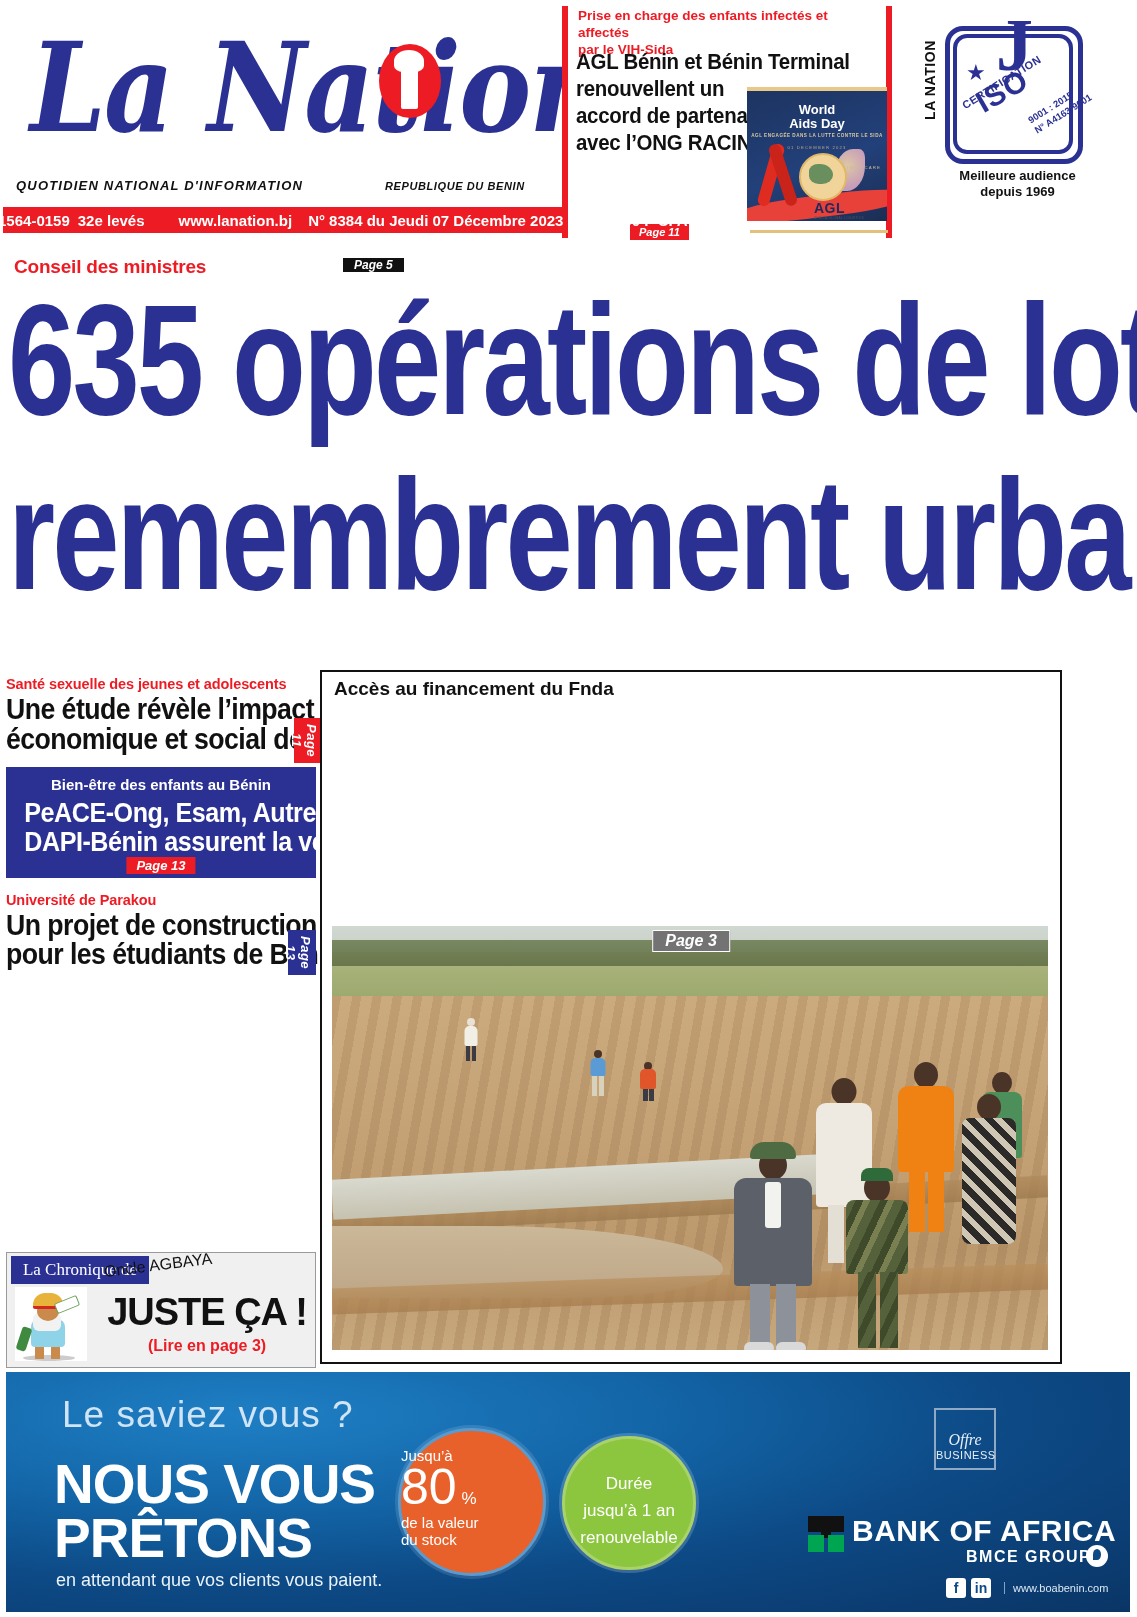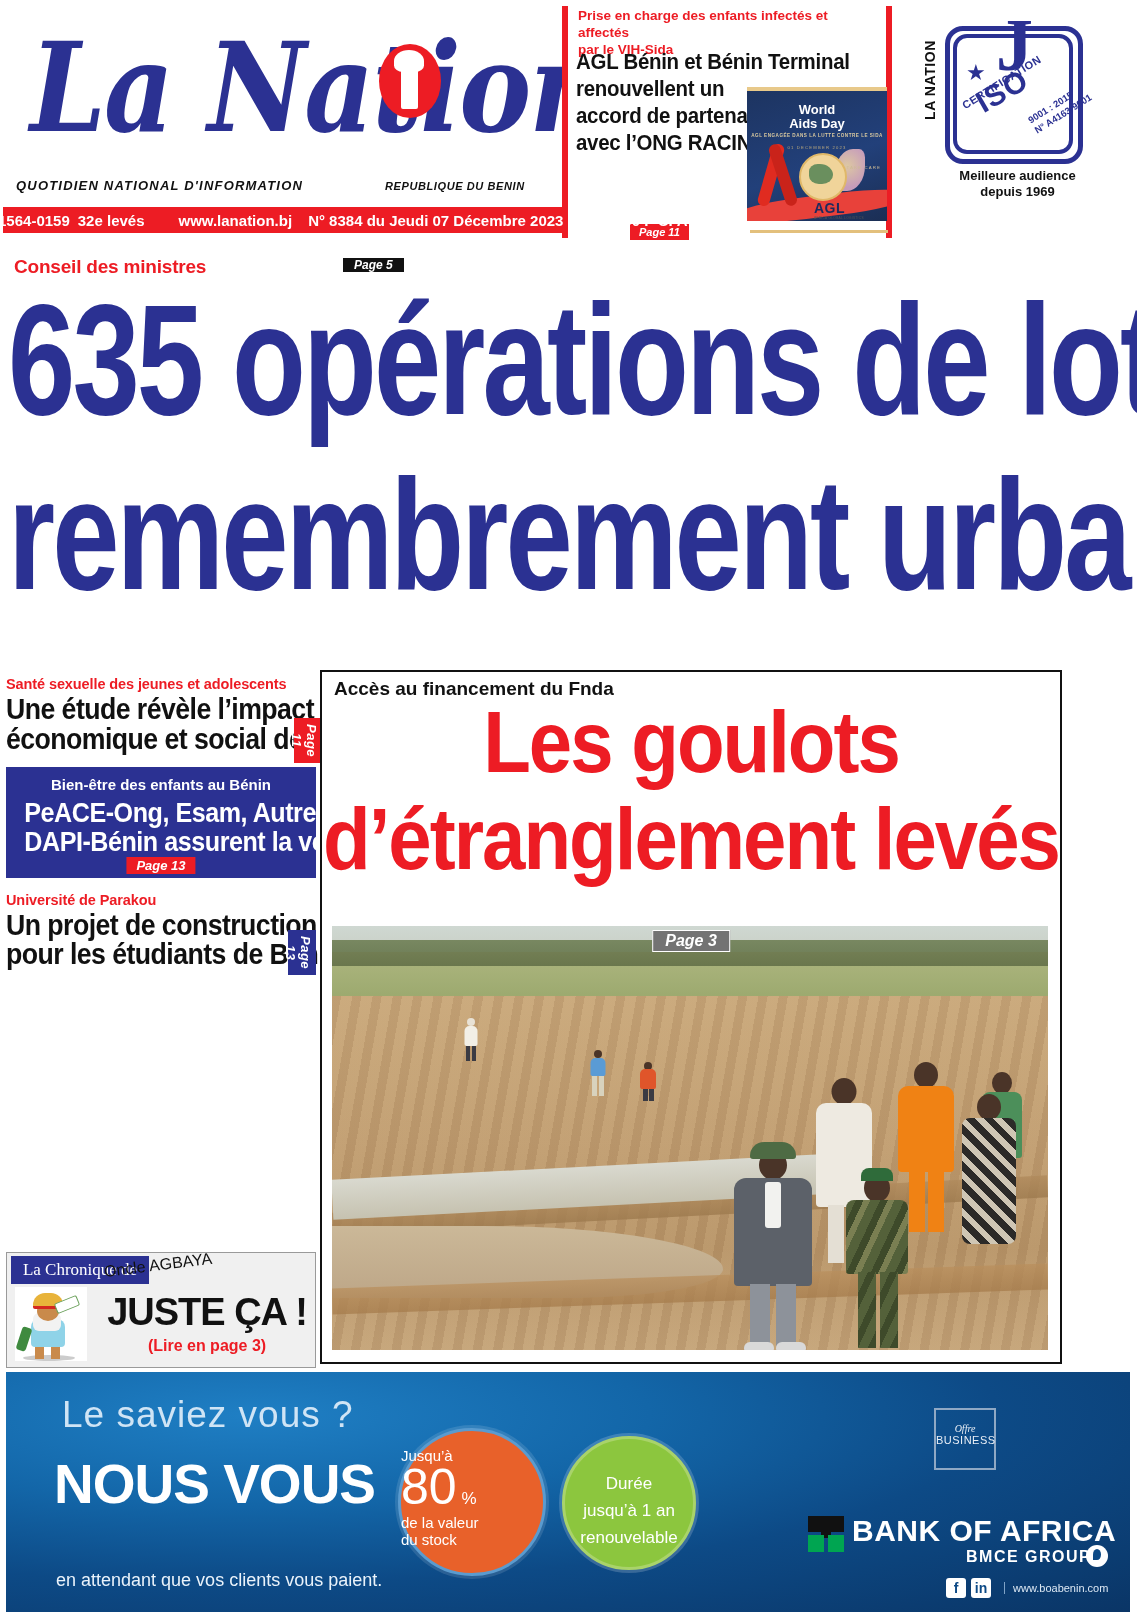--- a/index.html
+++ b/index.html
@@ -351,21 +351,21 @@
     border-radius:50%;background:#8cc63e;
     border:3px solid #a9d36a;
     box-shadow:0 0 0 3px rgba(255,255,255,.18);
     color:#fff;text-align:center;font-size:17px;line-height:1.35;
   }
   .circle-g div{margin-top:4px;}
   .ba-offre{
     position:absolute;left:928px;top:36px;width:58px;height:58px;
     border:2px solid #8fa8c4;text-align:center;color:#e8eef6;
   }
-  .ba-offre .o1{font-size:10px;font-style:italic;margin-top:13px;font-family:"Liberation Serif",serif;}
+  .ba-offre .o1{font-size:16px;font-style:italic;margin-top:21px;font-family:"Liberation Serif",serif;}
   .ba-offre .o2{font-size:11px;letter-spacing:.5px;}
   .boa-logo{position:absolute;left:802px;top:140px;width:310px;height:60px;}
   .boa-mark{position:absolute;left:0;top:4px;width:36px;height:36px;}
   .boa-mark .m1{position:absolute;left:0;top:0;width:36px;height:16px;background:#111;}
   .boa-mark .m2{position:absolute;left:13px;top:0;width:10px;height:22px;background:#111;}
   .boa-mark .m3{position:absolute;left:0;top:19px;width:16px;height:17px;background:#00a551;}
   .boa-mark .m4{position:absolute;left:20px;top:19px;width:16px;height:17px;background:#00a551;}
   .boa-name{position:absolute;left:44px;top:2px;color:#fff;font-size:30px;font-weight:bold;letter-spacing:.5px;}
   .boa-grp{position:absolute;left:158px;top:36px;color:#fff;font-size:16px;font-weight:bold;letter-spacing:1.5px;}
   .boa-badge{position:absolute;left:278px;top:33px;width:22px;height:22px;border-radius:50%;background:#fff;}
@@ -510,24 +510,20 @@
         <div class="c-bottle2"></div>
       </div>
     </div>
     <div class="chron-author">Oncle AGBAYA</div>
     <div class="chron-title">JUSTE ÇA !</div>
     <div class="chron-sub">(Lire en page 3)</div>
   </div>
 
   <div class="main-box">
     <div class="mb-kicker">Accès au financement du Fnda</div>
-    <div class="mb-head">
-      <div class="l1">Les goulots</div>
-      <div class="l2">d’étranglement levés</div>
-    </div>
     <div class="mb-page">Page 3</div>
 
     <div class="mb-photo">
       <div class="ph-sky"></div>
       <div class="ph-trees"></div>
       <div class="ph-field1"></div>
       <div class="ph-soil"></div>
       <div class="ph-ridge"></div>
       <div class="ph-water"></div>
       <div class="ph-water2"></div>
@@ -594,20 +590,21 @@
         <div class="lg" style="left:42px;top:142px;width:20px;height:62px;background:#8d929a;"></div>
         <div style="position:absolute;left:10px;top:200px;width:30px;height:12px;background:#d9d9d9;border-radius:6px;"></div>
         <div style="position:absolute;left:42px;top:200px;width:30px;height:12px;background:#d9d9d9;border-radius:6px;"></div>
       </div>
     </div>
   </div>
 
   <div class="bank-ad">
     <div class="ba-q">Le saviez vous ?</div>
     <div class="ba-h1">NOUS VOUS</div>
+    <div class="ba-h2">PRÊTONS</div>
     <div class="ba-sub">en attendant que vos clients vous paient.</div>
 
     <div class="circle-o">
       <div class="t1">Jusqu’à</div>
       <div class="big">
         <span>80</span><span class="pct">%</span>
       </div>
       <div class="t2">
         <div>de la valeur</div>
         <div>du stock</div>

